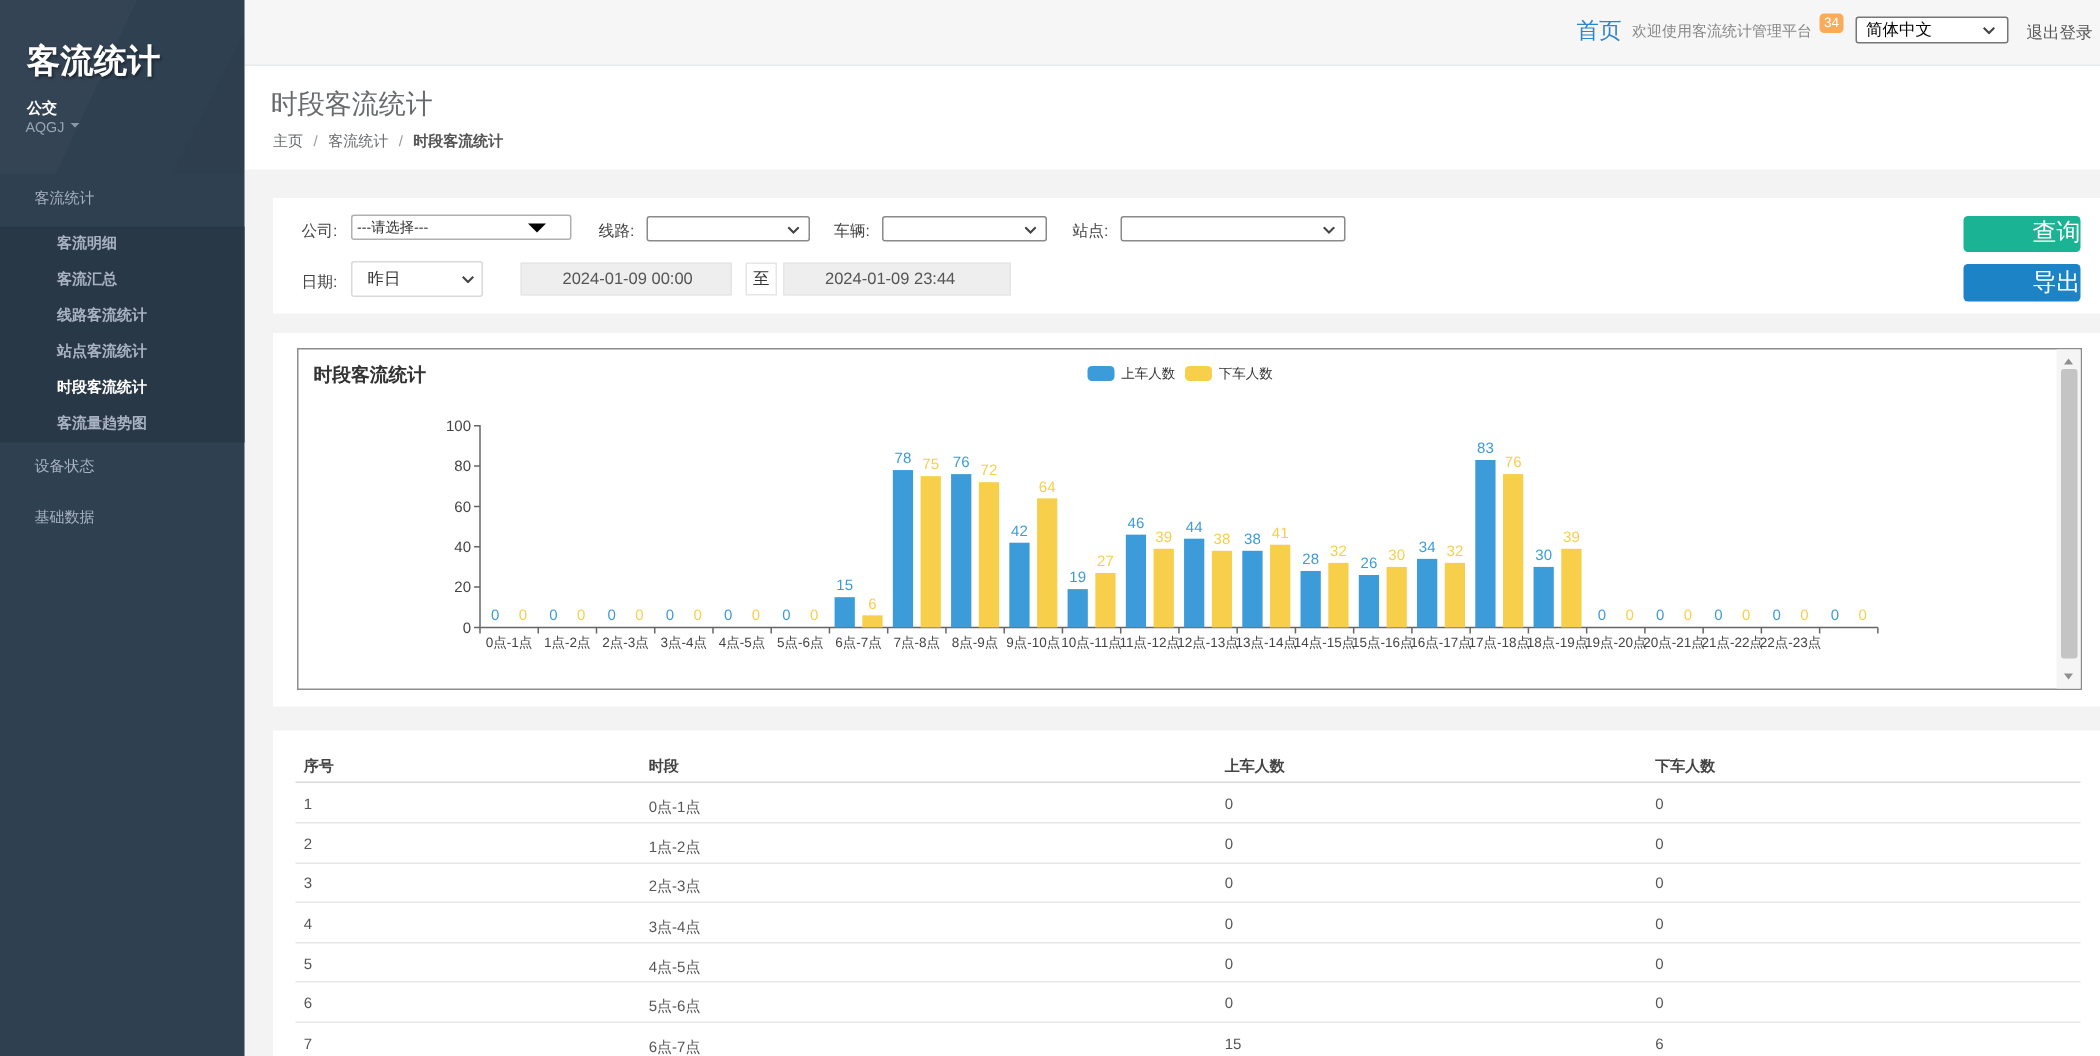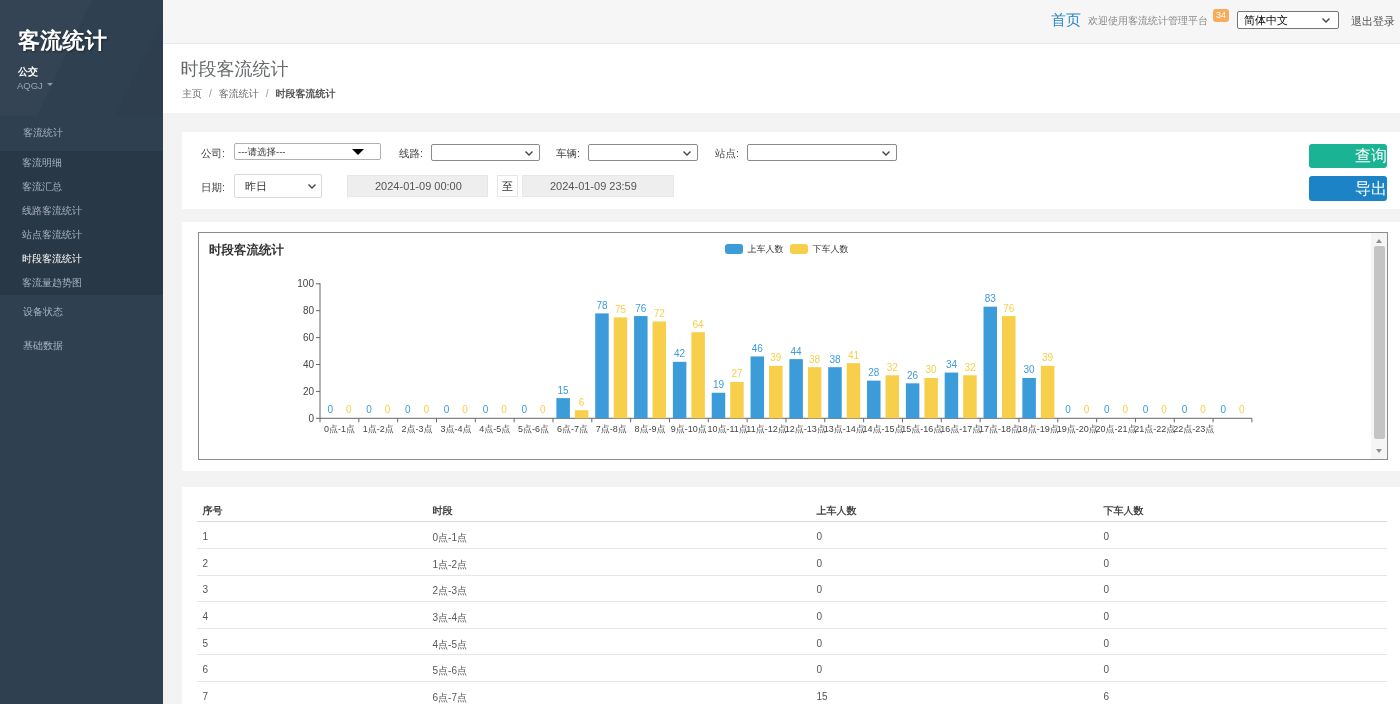--- a/index.html
+++ b/index.html
@@ -6,21 +6,21 @@
 #sidebar { position:absolute; left:0; top:0; width:163px; height:704px; background:#2f4050; }
 #profile { position:absolute; left:0; top:0; width:163px; height:116px;
   background-image:linear-gradient(115deg, rgba(255,255,255,.022) 0 42%, rgba(255,255,255,0) 42%),
                    linear-gradient(297deg, rgba(0,0,0,.028) 0 22%, rgba(0,0,0,0) 22%); }
 #logo { position:absolute; left:18px; top:26px; font-size:22px; font-weight:bold; color:#fff; letter-spacing:0.3px; text-shadow:1px 1px 2px rgba(0,0,0,.45); }
 #org { position:absolute; left:18px; top:65px; font-size:10px; font-weight:bold; color:#fff; }
 #acct { position:absolute; left:17px; top:80px; font-size:9.5px; color:#99a6b2; }
 #acct i { display:inline-block; width:0; height:0; border:3.5px solid transparent; border-top-color:#8b98a6; margin-left:4px; vertical-align:0.5px; }
 .nav1 { position:absolute; left:0; width:163px; height:34px; line-height:34px; padding-left:23px; font-size:10px; color:#a7b1c2; }
 #submenu { position:absolute; left:0; top:151px; width:163px; height:144px; background:#293846; }
-.sub { position:absolute; left:0; width:163px; height:24px; line-height:24px; padding-left:22px; font-size:10px; color:#a7b1c2; }
+.sub { position:absolute; left:0; width:163px; height:24px; line-height:24px; padding-left:38px; font-size:10px; color:#a7b1c2;font-weight:bold; }
 .sub.act { color:#ffffff; }
 #topbar { position:absolute; left:163px; top:0; width:1237px; height:44px; background:#f6f6f6; border-bottom:1px solid #e7eaec; }
 #home { position:absolute; left:1051px; top:11px; font-size:15px; color:#2e86c8; }
 #welcome { position:absolute; left:1088px; top:14px; font-size:10px; color:#888; }
 #badge { position:absolute; left:1213px; top:9px; width:16px; height:13px; background:#f8ac59; border-radius:3px; color:#fff; font-size:9px; text-align:center; line-height:13px; }
 #langsel { position:absolute; left:1237px; top:11px; width:102px; height:18px; background:#fff; border:1px solid #767676; border-radius:2px; font-size:11px; color:#000; line-height:16px; padding-left:6px; }
 #logout { position:absolute; left:1351px; top:14px; font-size:11px; color:#555; }
 #headband { position:absolute; left:163px; top:44px; width:1237px; height:69px; background:#fff; }
 #h2 { position:absolute; left:180.5px; top:56.5px; font-size:18px; color:#676a6c; }
 #crumb { position:absolute; left:182px; top:87px; font-size:10px; color:#676a6c; }
@@ -84,21 +84,21 @@
   </div>
 <div class="flabel" style="left:201px;top:181px">日期:</div>
 <div class="sel" style="left:234px;top:174px;width:88px;height:24px;border-color:#d9d9d9;font-size:11px">
     <span class="txt" style="left:10px">昨日</span>
     <svg class="chev" style="right:5px" viewBox="0 0 8 5">
       <path d="M0.5 0.5 L4 4 L7.5 0.5" fill="none" stroke="#444" stroke-width="1.4"></path>
     </svg>
   </div>
 <div class="ginput" style="left:347px;width:141px">2024-01-09 00:00</div>
 <div class="ginput" style="left:497px;width:21px;background:#fff;padding-left:0;text-align:center;color:#333">至</div>
-<div class="ginput" style="left:522px;width:152px">2024-01-09 23:59</div>
+<div class="ginput" style="left:522px;width:152px">2024-01-09 23:44</div>
 <div class="btn" style="top:144px;height:24px;line-height:24px;background:#1ab394">查询</div>
 <div class="btn" style="top:176px;height:25px;line-height:25px;background:#1c84c6">导出</div>
 
 <div class="card" style="top:222px;height:249px"></div>
 <div id="chartbox">
 <div id="ctitle">时段客流统计</div>
 <div class="lgsw" style="left:525.5px;background:#3c9bd9"></div>
 <div class="lgtx" style="left:548.5px">上车人数</div>
 <div class="lgsw" style="left:590.5px;background:#f7cf4a"></div>
 <div class="lgtx" style="left:613.5px">下车人数</div>

